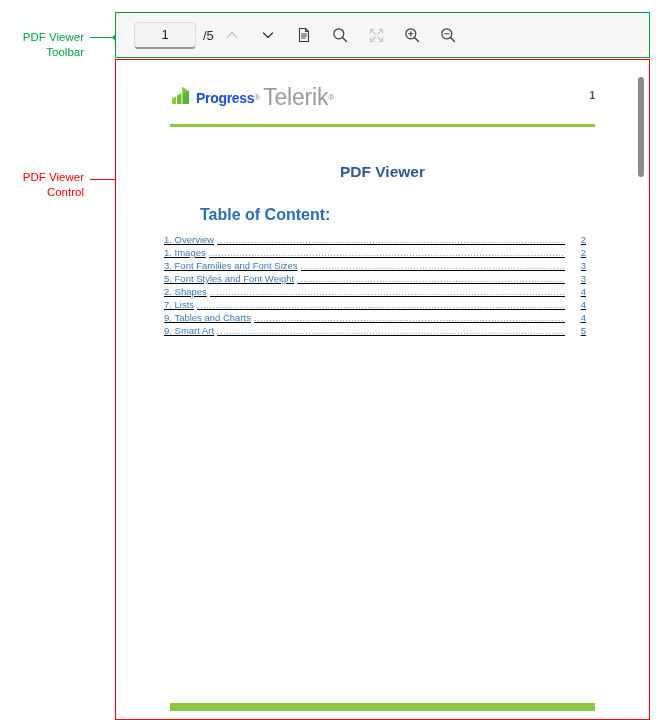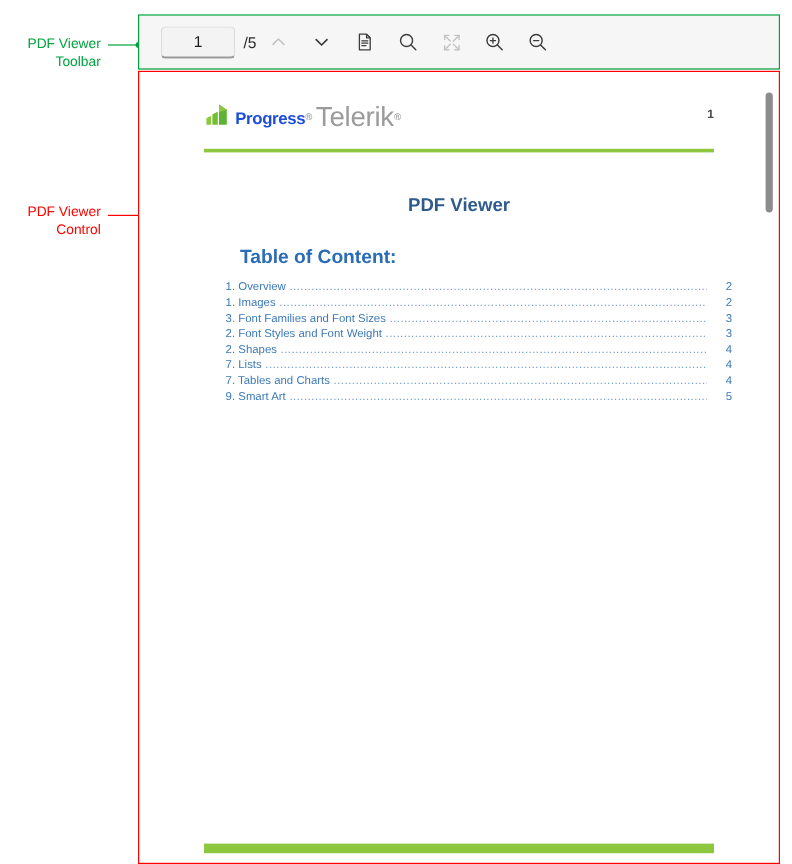--- a/index.html
+++ b/index.html
@@ -246,23 +246,24 @@
     position: absolute;
     left: 54px;
     top: 148px;
     font-size: 16px;
     font-weight: bold;
     color: #2A6CB5;
     margin-left: 30px;
   }
   #toc-list {
     position: absolute;
-    left: 72px;
+    left: 48px;
     top: 175px;
     width: 422px;
+    text-decoration: underline;
   }
   .toc-row {
     display: flex;
     align-items: baseline;
     font-size: 9.5px;
     color: #3C79B8;
     height: 13px;
     line-height: 13px;
   }
   .toc-label { white-space: nowrap; }
@@ -415,36 +416,36 @@
           <span class="toc-label">1. Images</span>
           <span class="toc-dots">........................................................................................................................................</span>
           <span class="toc-page">2</span>
         </div>
         <div class="toc-row">
           <span class="toc-label">3. Font Families and Font Sizes</span>
           <span class="toc-dots">........................................................................................................................................</span>
           <span class="toc-page">3</span>
         </div>
         <div class="toc-row">
-          <span class="toc-label">2. Font Styles and Font Weight</span>
+          <span class="toc-label">5. Font Styles and Font Weight</span>
           <span class="toc-dots">........................................................................................................................................</span>
           <span class="toc-page">3</span>
         </div>
         <div class="toc-row">
           <span class="toc-label">2. Shapes</span>
           <span class="toc-dots">........................................................................................................................................</span>
           <span class="toc-page">4</span>
         </div>
         <div class="toc-row">
           <span class="toc-label">7. Lists</span>
           <span class="toc-dots">........................................................................................................................................</span>
           <span class="toc-page">4</span>
         </div>
         <div class="toc-row">
-          <span class="toc-label">7. Tables and Charts</span>
+          <span class="toc-label">9. Tables and Charts</span>
           <span class="toc-dots">........................................................................................................................................</span>
           <span class="toc-page">4</span>
         </div>
         <div class="toc-row">
           <span class="toc-label">9. Smart Art</span>
           <span class="toc-dots">........................................................................................................................................</span>
           <span class="toc-page">5</span>
         </div>
       </div>
 

